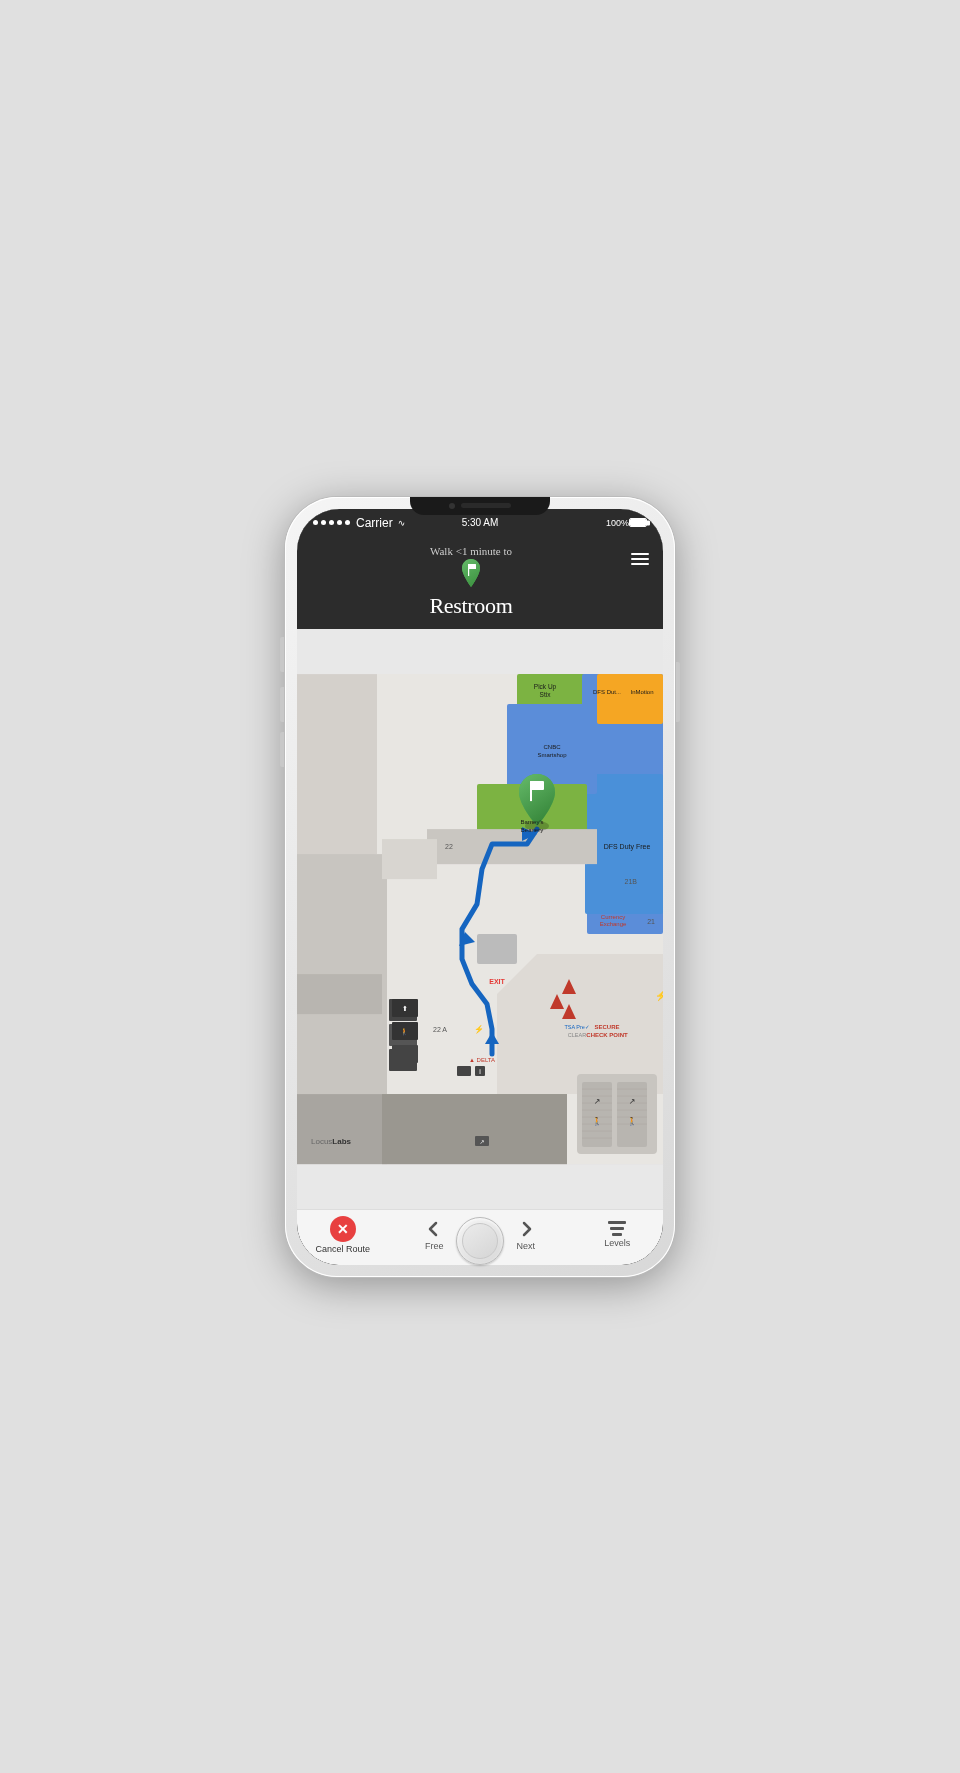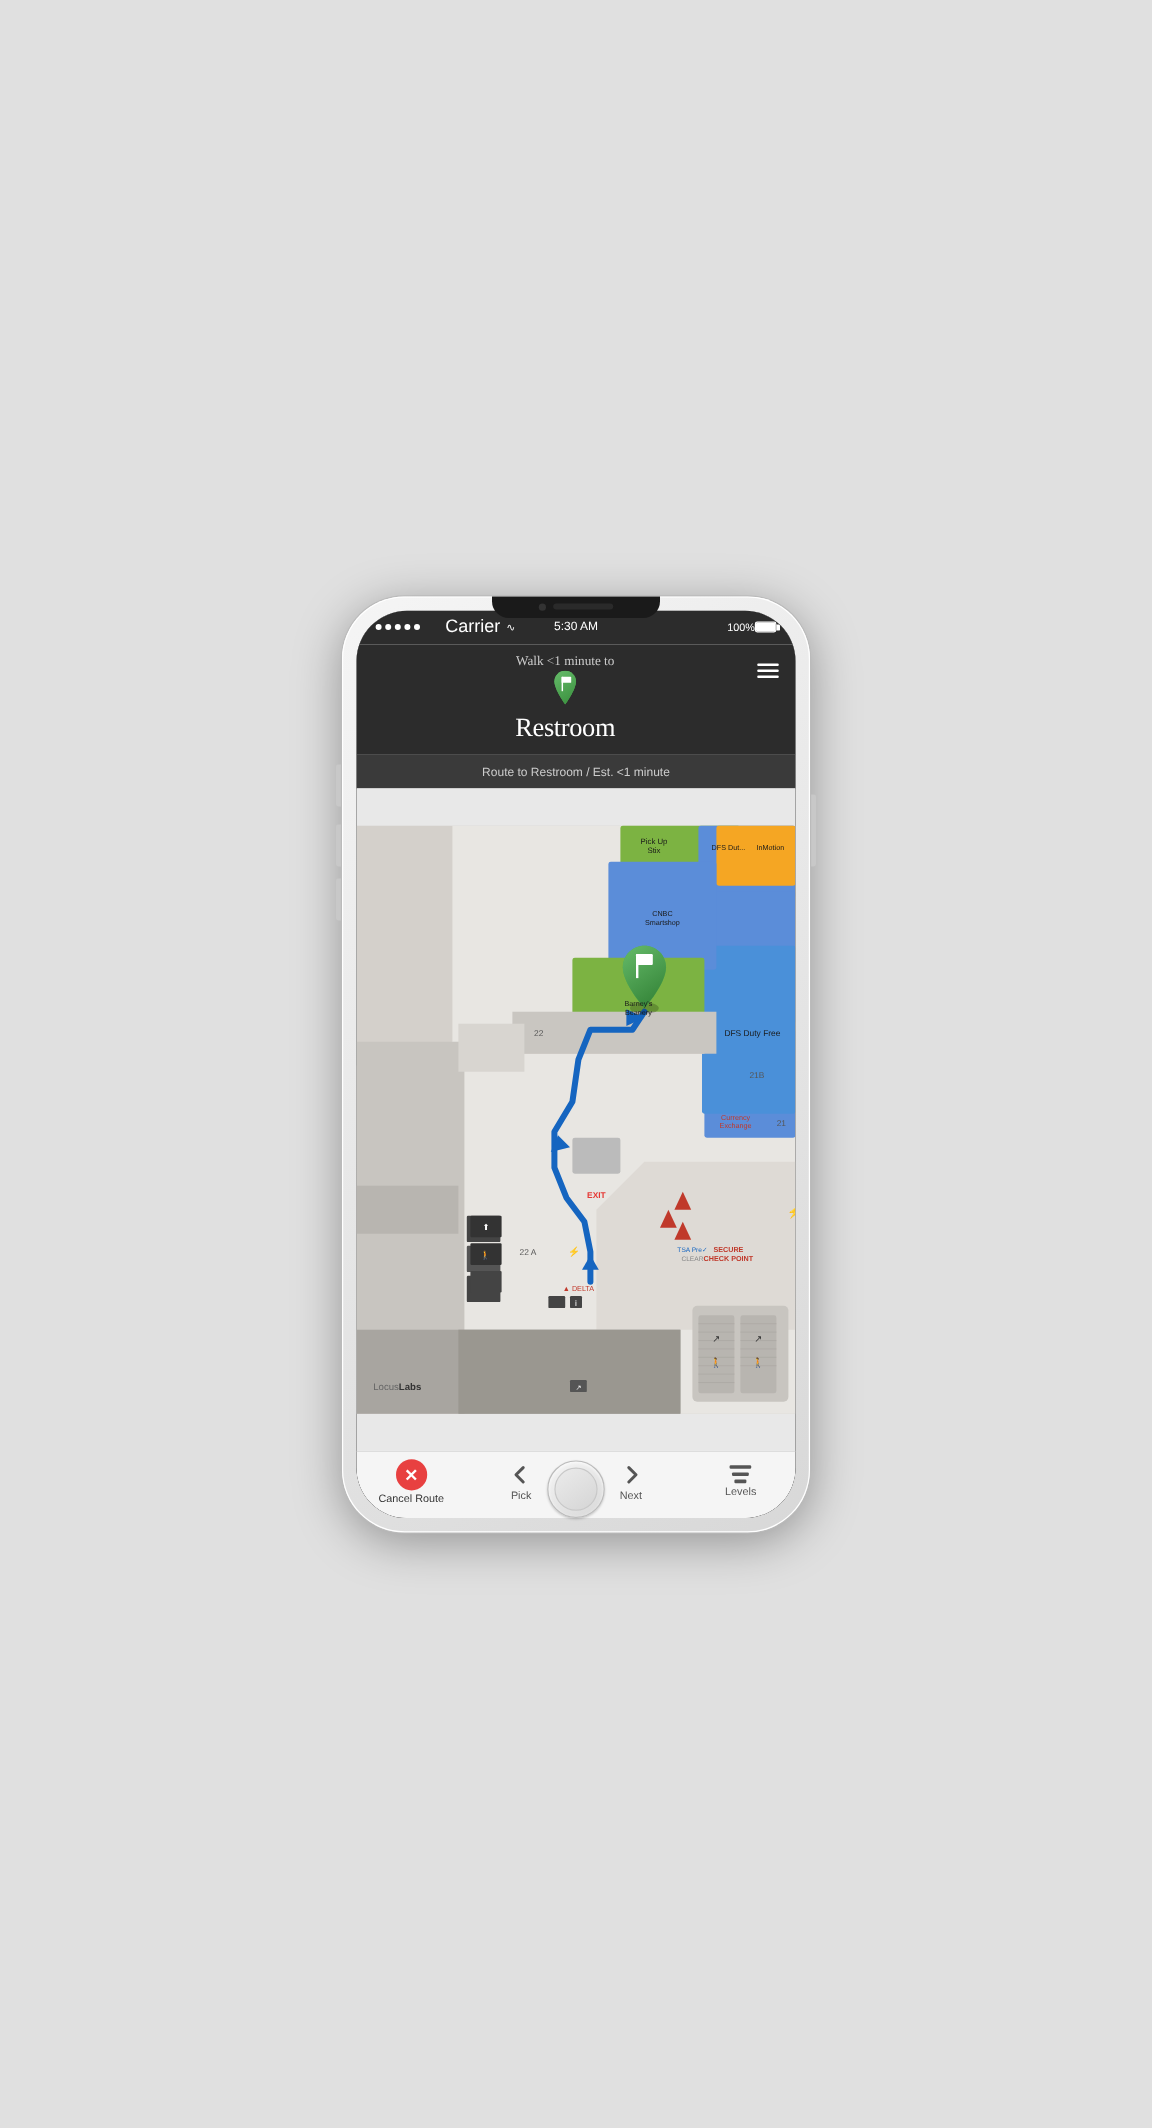--- a/index.html
+++ b/index.html
@@ -115,22 +115,22 @@
       gap: 3px;
     }
     .status-dot {
       width: 5px;
       height: 5px;
       border-radius: 50%;
       background: #fff;
     }
     .carrier-text {
       color: #fff;
-      font-size: 15px;
-      margin-left: 18px;
+      font-size: 12px;
+      margin-left: 3px;
     }
     .wifi-icon {
       color: #fff;
       font-size: 9px;
       margin-left: 2px;
     }
     .status-center {
       color: #fff;
       font-size: 10px;
       font-weight: 400;
@@ -402,23 +402,20 @@
             <span class="nav-place-name">Restroom</span>
           </div>
         </div>
         <div class="menu-icon">
           <div class="menu-line"></div>
           <div class="menu-line"></div>
           <div class="menu-line"></div>
         </div>
       </div>
 
-      <div class="route-subtitle">
-        <span class="route-subtitle-text">Route to Restroom / Est. &lt;1 minute</span>
-      </div>
 
       <div class="map-area">
         <svg class="map-svg" viewBox="0 0 366 490" xmlns="http://www.w3.org/2000/svg">
 
           <rect width="366" height="490" fill="#d4d0cb"></rect>
 
           <polygon points="80,0 366,0 366,490 0,490 0,200 80,180" fill="#e8e6e2"></polygon>
 
           <rect x="0" y="180" width="90" height="310" fill="#c8c5c0"></rect>
           <rect x="0" y="300" width="85" height="40" fill="#b8b5b0"></rect>
@@ -559,21 +556,21 @@
         <div class="toolbar-item">
           <div class="toolbar-icon cancel-icon">✕</div>
           <span class="toolbar-label cancel-label">Cancel Route</span>
         </div>
         <div class="toolbar-item">
           <div class="chevron-btn">
             <svg width="16" height="20" viewBox="0 0 16 20">
                 <polyline points="10,4 4,10 10,16" stroke="#555" stroke-width="2.5" fill="none" stroke-linecap="round" stroke-linejoin="round"></polyline>
               </svg>
           </div>
-          <span class="toolbar-label">Pick</span>
+          <span class="toolbar-label">Free</span>
         </div>
         <div class="toolbar-item">
           <div class="chevron-btn">
             <svg width="16" height="20" viewBox="0 0 16 20">
                 <polyline points="6,4 12,10 6,16" stroke="#555" stroke-width="2.5" fill="none" stroke-linecap="round" stroke-linejoin="round"></polyline>
               </svg>
           </div>
           <span class="toolbar-label">Next</span>
         </div>
         <div class="toolbar-item">

